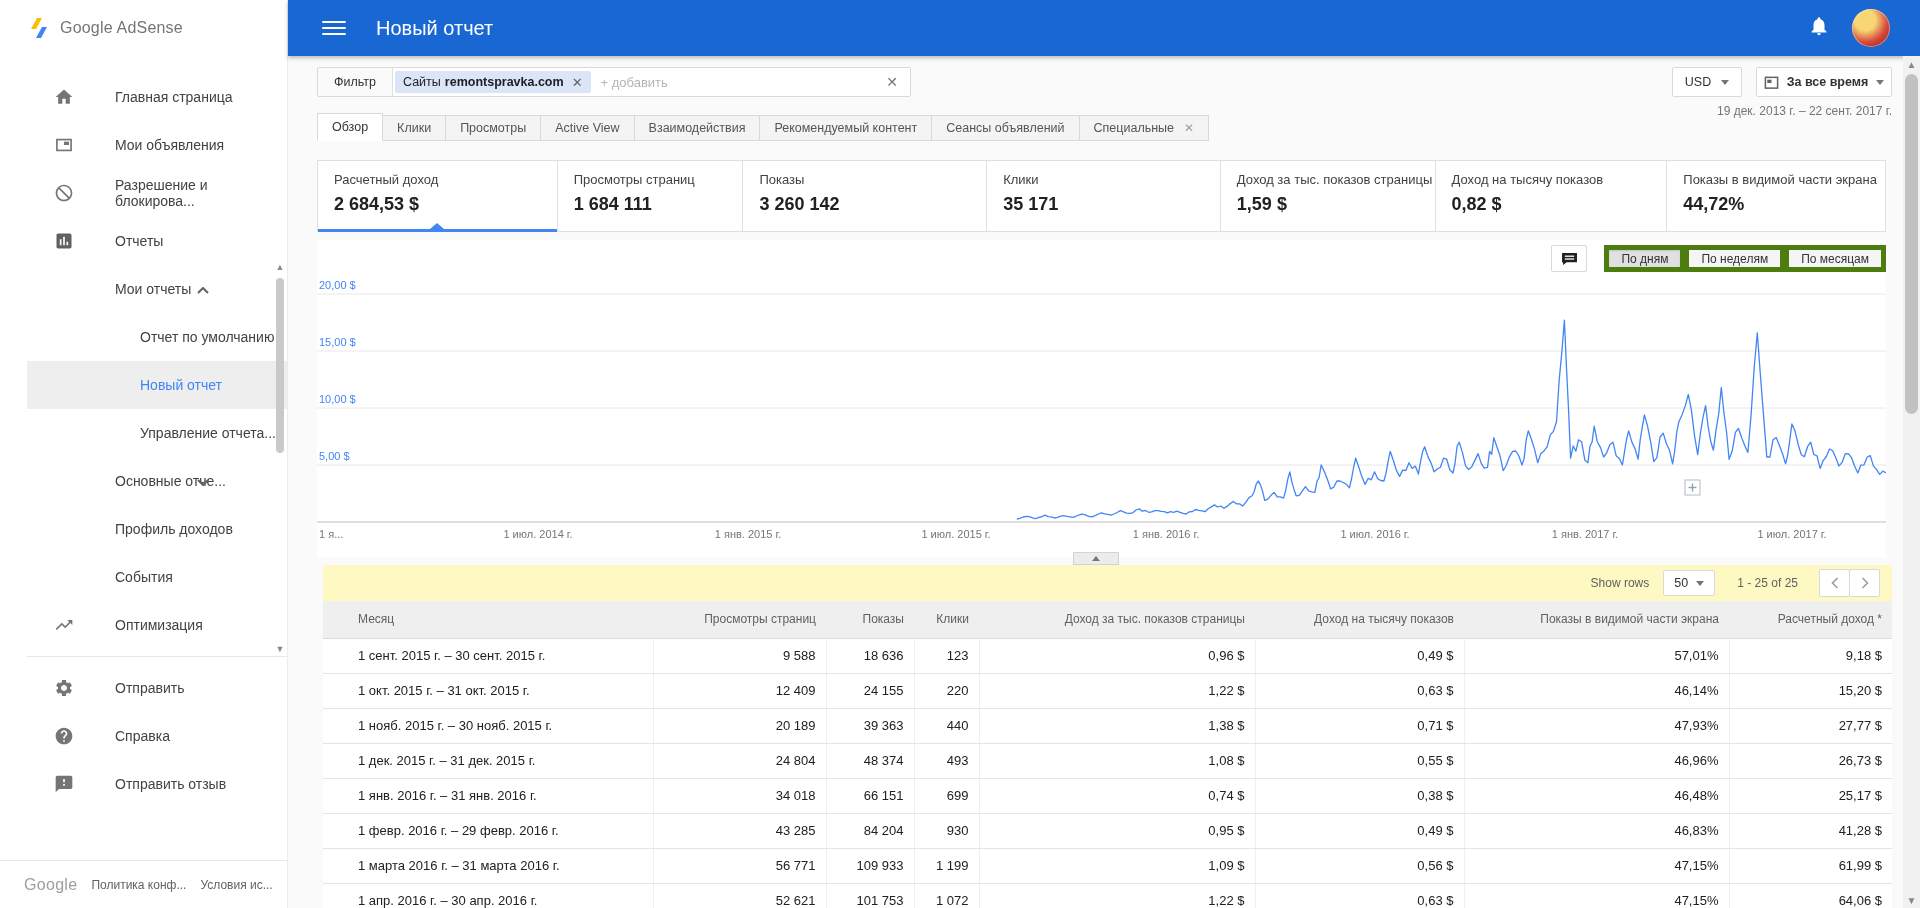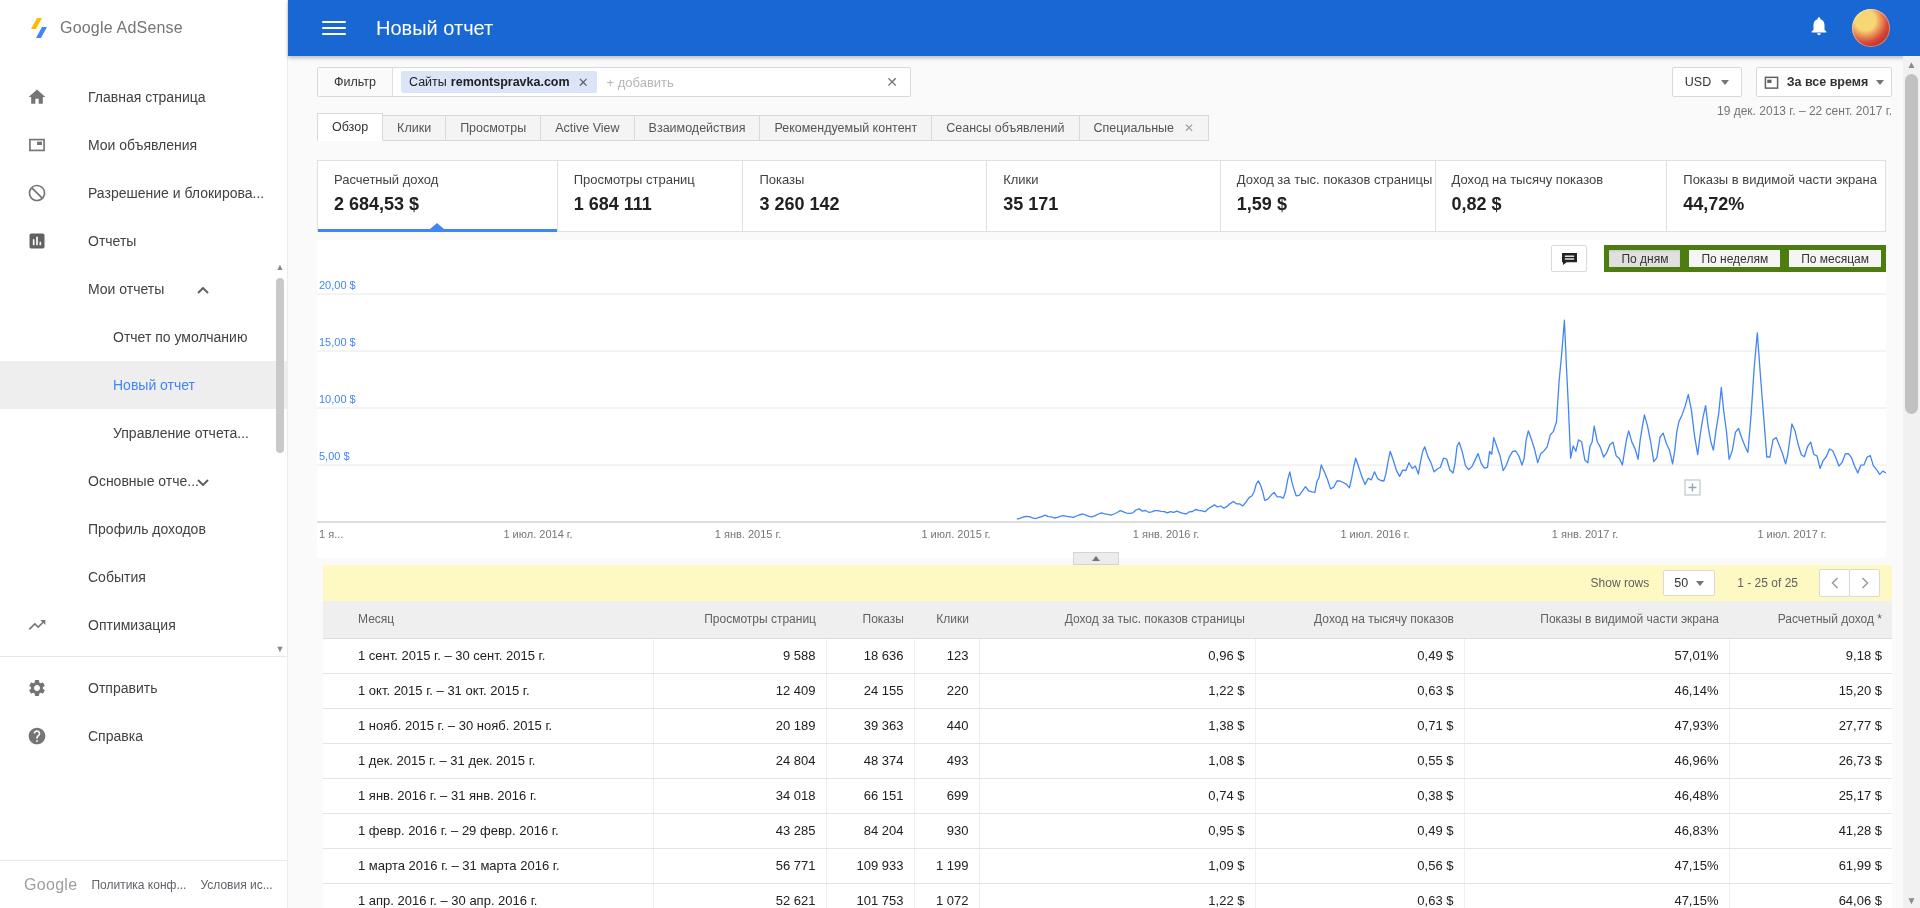--- a/index.html
+++ b/index.html
@@ -4,21 +4,21 @@
 <style>
   * { margin:0; padding:0; box-sizing:border-box; }
   html,body { width:1920px; height:908px; overflow:hidden; }
   body { font-family:"Liberation Sans", sans-serif; background:#fafafa; color:#212121; display:flex; }
 
   
   .sidebar { position:relative; width:288px; height:908px; background:#fff; border-right:1px solid #ececec; flex:0 0 288px; }
   .logo-row { height:56px; display:flex; align-items:center; padding-left:24px; }
   .logo-row svg { margin-right:10px; }
   .brand { font-size:16px; color:#757575; letter-spacing:.2px; }
-  .nav { padding-top:17px; }
+  .nav { padding-top:17px;margin-left:27px; }
   .nav-item { height:48px; display:flex; align-items:center; cursor:pointer; position:relative; }
   .nav-item .nav-icon { position:absolute; left:26px; width:22px; height:22px; display:flex; align-items:center; justify-content:center; }
   .nav-label { font-size:14px; color:#424242; }
   .lvl1 .nav-label { margin-left:88px; }
   .lvl2 .nav-label { margin-left:88px; }
   .lvl3 .nav-label { margin-left:113px; }
   .nav-item.active { background:#eeeeee; }
   .nav-item.active .nav-label { color:#4285f4; }
   .nav-chevron { position:absolute; right:78px; }
   .nav-divider { height:1px; background:#e8e8e8; margin:7px 0; }
@@ -38,21 +38,21 @@
   .burger div { height:2px; background:#fff; margin:4px 0; border-radius:1px; }
   .page-title { font-size:20px; font-weight:400; margin-left:30px; }
   .appbar-right { position:absolute; right:30px; display:flex; align-items:center; gap:22px; }
   .avatar { width:38px; height:38px; border-radius:50%; background:radial-gradient(circle at 35% 30%, #f7d774 0 28%, #d8493c 60%, #7c1f18 100%); box-shadow:0 0 0 1px rgba(255,255,255,.4) inset; }
 
   .content { position:relative; height:852px; }
 
   
   .filter-box { position:absolute; top:11px; left:29px; width:594px; height:30px; background:#fff; border:1px solid #d9d9d9; border-radius:2px; display:flex; align-items:center; }
   .filter-label { height:100%; display:flex; align-items:center; padding:0 16px; border-right:1px solid #e0e0e0; background:#fafafa; font-size:12.5px; color:#333; }
-  .chip { margin-left:8px; background:#dce4f7; border-radius:2px; height:22px; display:flex; align-items:center; padding:0 8px; font-size:12.5px; color:#202124; }
+  .chip { margin-left:2px; background:#dce4f7; border-radius:2px; height:22px; display:flex; align-items:center; padding:0 8px; font-size:12.5px; color:#202124; }
   .chip b { margin-left:4px; }
   .chip-x { margin-left:8px; color:#5f6368; font-size:13px; cursor:pointer; }
   .add-ph { margin-left:10px; font-size:13px; color:#b5b5b5; }
   .filter-clear { position:absolute; right:12px; color:#757575; font-size:14px; cursor:pointer; }
 
   .btn { background:#fff; border:1px solid #d9d9d9; border-radius:2px; font-size:12.5px; color:#333; display:flex; align-items:center; justify-content:center; cursor:pointer; }
   .usd-btn { position:absolute; top:11px; right:178px; width:70px; height:30px; gap:10px; }
   .date-btn { position:absolute; top:11px; right:28px; width:136px; height:30px; gap:8px;font-weight:bold; }
   .dcaret { width:0; height:0; border-left:4px solid transparent; border-right:4px solid transparent; border-top:5px solid #757575; }
   .daterange { position:absolute; top:48px; right:28px; font-size:12px; color:#757575; }
@@ -204,20 +204,28 @@
         </span>
       <span class="nav-label">Отправить</span>
     </div>
     <div class="nav-item lvl1">
       <span class="nav-icon">
         <svg width="20" height="20" viewBox="0 0 24 24" fill="#757575">
             <path d="M12 2C6.48 2 2 6.48 2 12s4.48 10 10 10 10-4.48 10-10S17.52 2 12 2zm1 17h-2v-2h2v2zm2.07-7.75l-.9.92C13.45 12.9 13 13.5 13 15h-2v-.5c0-1.1.45-2.1 1.17-2.83l1.24-1.26c.37-.36.59-.86.59-1.41 0-1.1-.9-2-2-2s-2 .9-2 2H8c0-2.21 1.79-4 4-4s4 1.79 4 4c0 .88-.36 1.68-.93 2.25z"></path>
           </svg>
         </span>
       <span class="nav-label">Справка</span>
+    </div>
+    <div class="nav-item lvl1">
+      <span class="nav-icon">
+        <svg width="20" height="20" viewBox="0 0 24 24" fill="#757575">
+            <path d="M20 2H4c-1.1 0-1.99.9-1.99 2L2 22l4-4h14c1.1 0 2-.9 2-2V4c0-1.1-.9-2-2-2zm-7 12h-2v-2h2v2zm0-4h-2V6h2v4z"></path>
+          </svg>
+        </span>
+      <span class="nav-label">Отправить отзыв</span>
     </div>
   </nav>
 
   <div class="side-scroll">
     <div class="arr">▲</div>
     <div class="side-thumb"></div>
     <div class="arr side-arr-down">▼</div>
   </div>
 
   <div class="side-footer">

